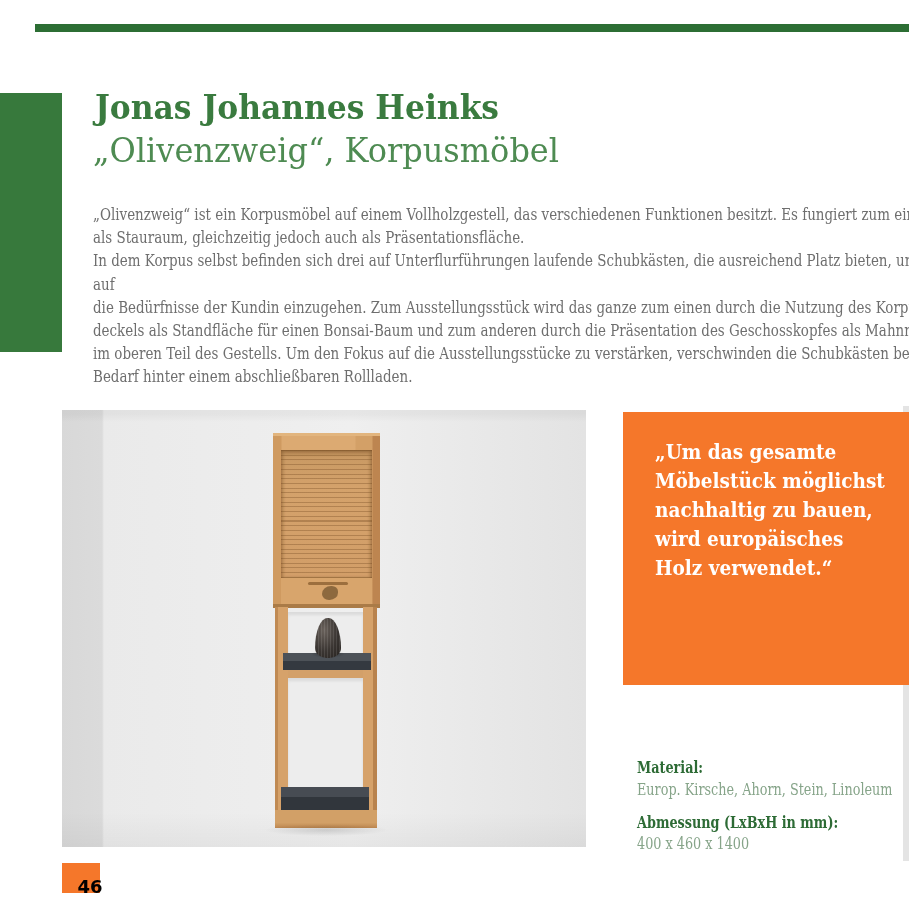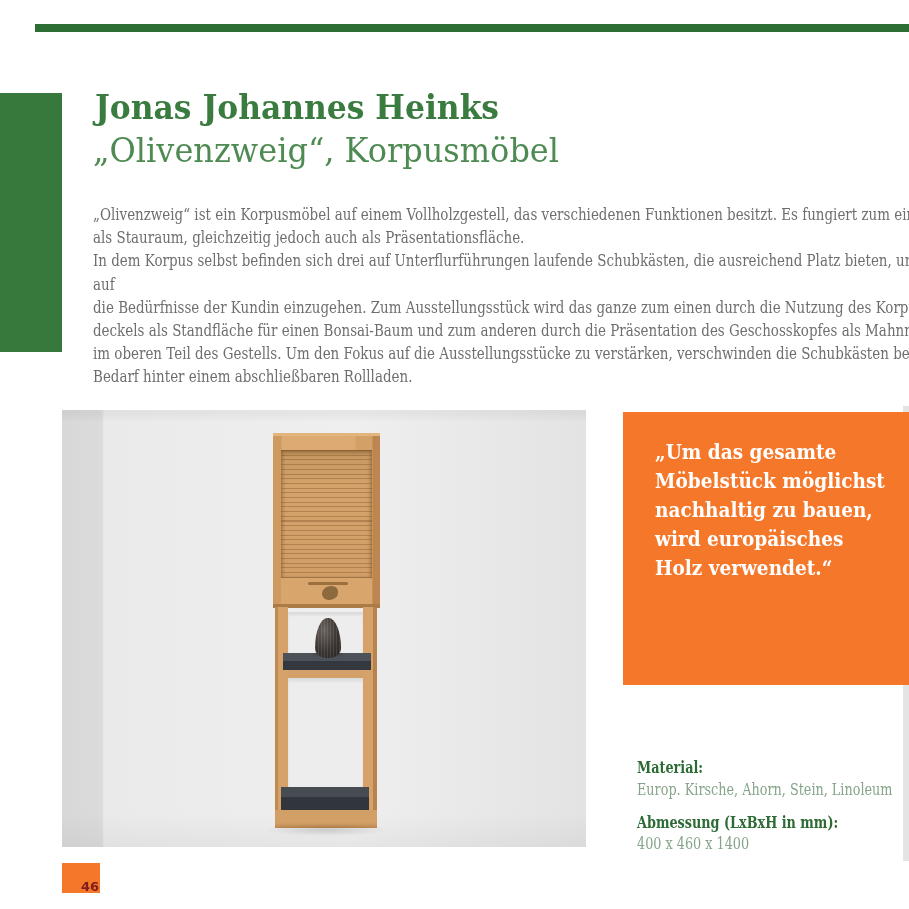--- a/index.html
+++ b/index.html
@@ -68,21 +68,21 @@
   .mat-label{position:absolute;left:637px;font-size:16px;font-weight:bold;color:#2d6b35;white-space:nowrap;
              transform:scaleX(.8);transform-origin:left top;}
   .mat-value{position:absolute;left:637px;font-size:16px;color:#86a489;white-space:nowrap;
              transform:scaleX(.8);transform-origin:left top;}
   .mat-label.l1{top:758px;} .mat-value.v1{top:780px;}
   .mat-label.l2{top:813px;} .mat-value.v2{top:834px;}
 
   
   .page-num-box{position:absolute;left:62px;top:863px;width:38px;height:46px;background:#f5772a;
                 display:flex;align-items:center;justify-content:center;}
-  .page-num{font-size:13px;font-weight:bold;color:#7f1d1d;font-family:"DejaVu Sans", sans-serif;margin-left:18px;}
+  .page-num{font-size:18px;font-weight:bold;color:#000000;font-family:"DejaVu Sans", sans-serif;margin-left:18px;}
 </style>
 </head>
 <body>
 
 <div class="page">
 
   <div class="top-edge-bar"></div>
   <div class="left-accent"></div>
   <div class="right-page-edge"></div>
 

